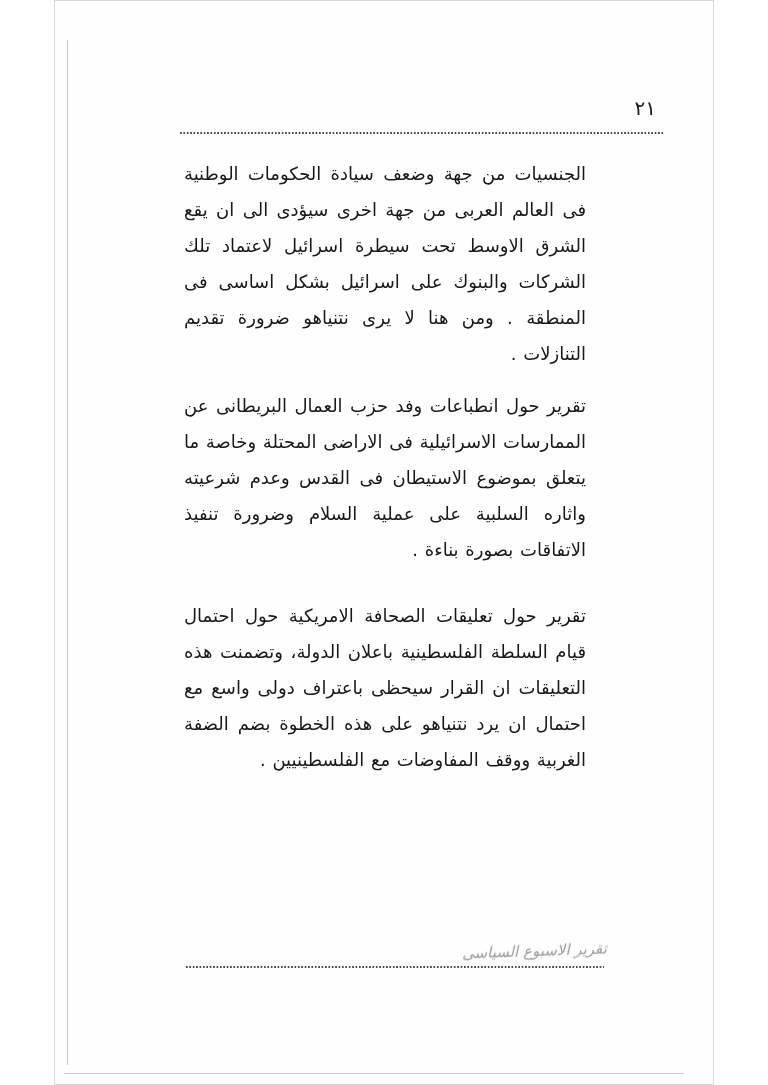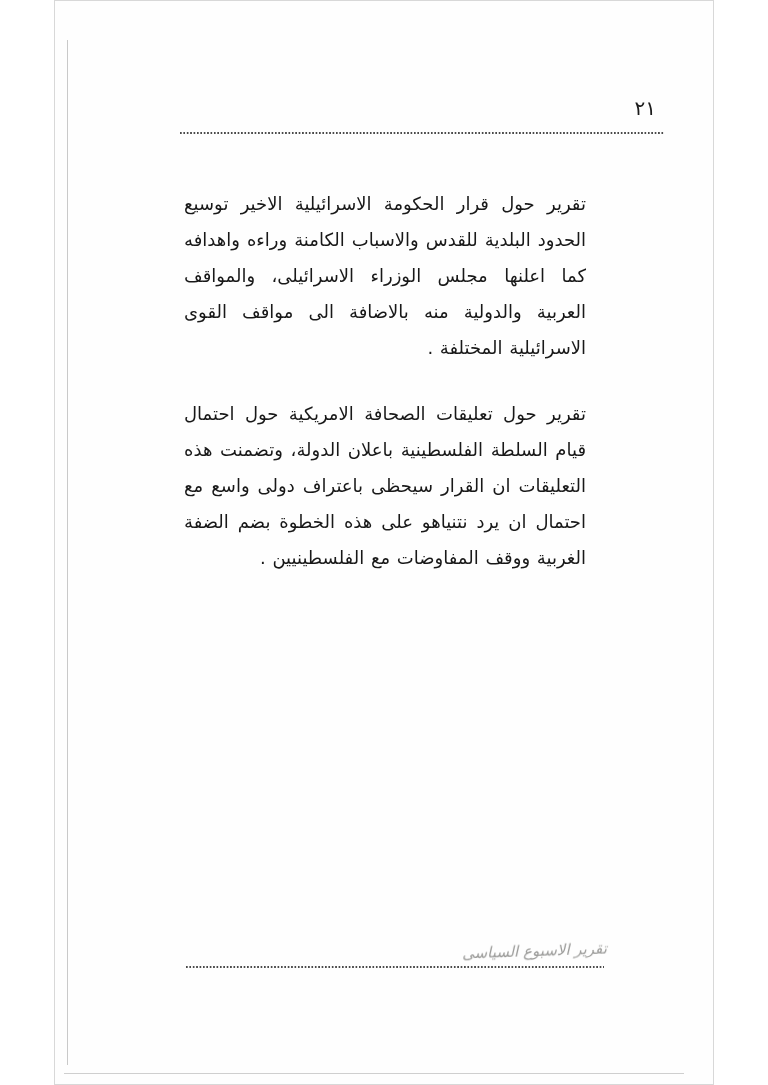--- a/index.html
+++ b/index.html
@@ -106,27 +106,28 @@
 
   <span class="scan-edge-left"></span>
   <span class="scan-edge-bottom"></span>
 
   <div class="page-number">٢١</div>
 
   <div class="rule rule-top"></div>
 
   <div class="content">
 
+    <p class="para intro">الجنسيات من جهة وضعف سيادة الحكومات الوطنية فى العالم العربى من جهة اخرى سيؤدى الى ان يقع الشرق الاوسط تحت سيطرة اسرائيل لاعتماد تلك الشركات والبنوك على اسرائيل بشكل اساسى فى المنطقة . ومن هنا لا يرى نتنياهو ضرورة تقديم التنازلات .</p>
 
 
+    <div class="bullet-item">
 
-    <div class="bullet-item gap-lg">
+      <p class="para">تقرير حول انطباعات وفد حزب العمال البريطانى عن الممارسات الاسرائيلية فى الاراضى المحتلة وخاصة ما يتعلق بموضوع الاستيطان فى القدس وعدم شرعيته واثاره السلبية على عملية السلام وضرورة تنفيذ الاتفاقات بصورة بناءة .</p>
+    </div>
 
-      <p class="para">تقرير حول قرار الحكومة الاسرائيلية الاخير توسيع الحدود البلدية للقدس والاسباب الكامنة وراءه واهدافه كما اعلنها مجلس الوزراء الاسرائيلى، والمواقف العربية والدولية منه بالاضافة الى مواقف القوى الاسرائيلية المختلفة .</p>
-    </div>
 
     <div class="bullet-item gap-lg">
 
       <p class="para">تقرير حول تعليقات الصحافة الامريكية حول احتمال قيام السلطة الفلسطينية باعلان الدولة، وتضمنت هذه التعليقات ان القرار سيحظى باعتراف دولى واسع مع احتمال ان يرد نتنياهو على هذه الخطوة بضم الضفة الغربية ووقف المفاوضات مع الفلسطينيين .</p>
     </div>
 
   </div>
 
   <div class="rule rule-bottom"></div>
 

